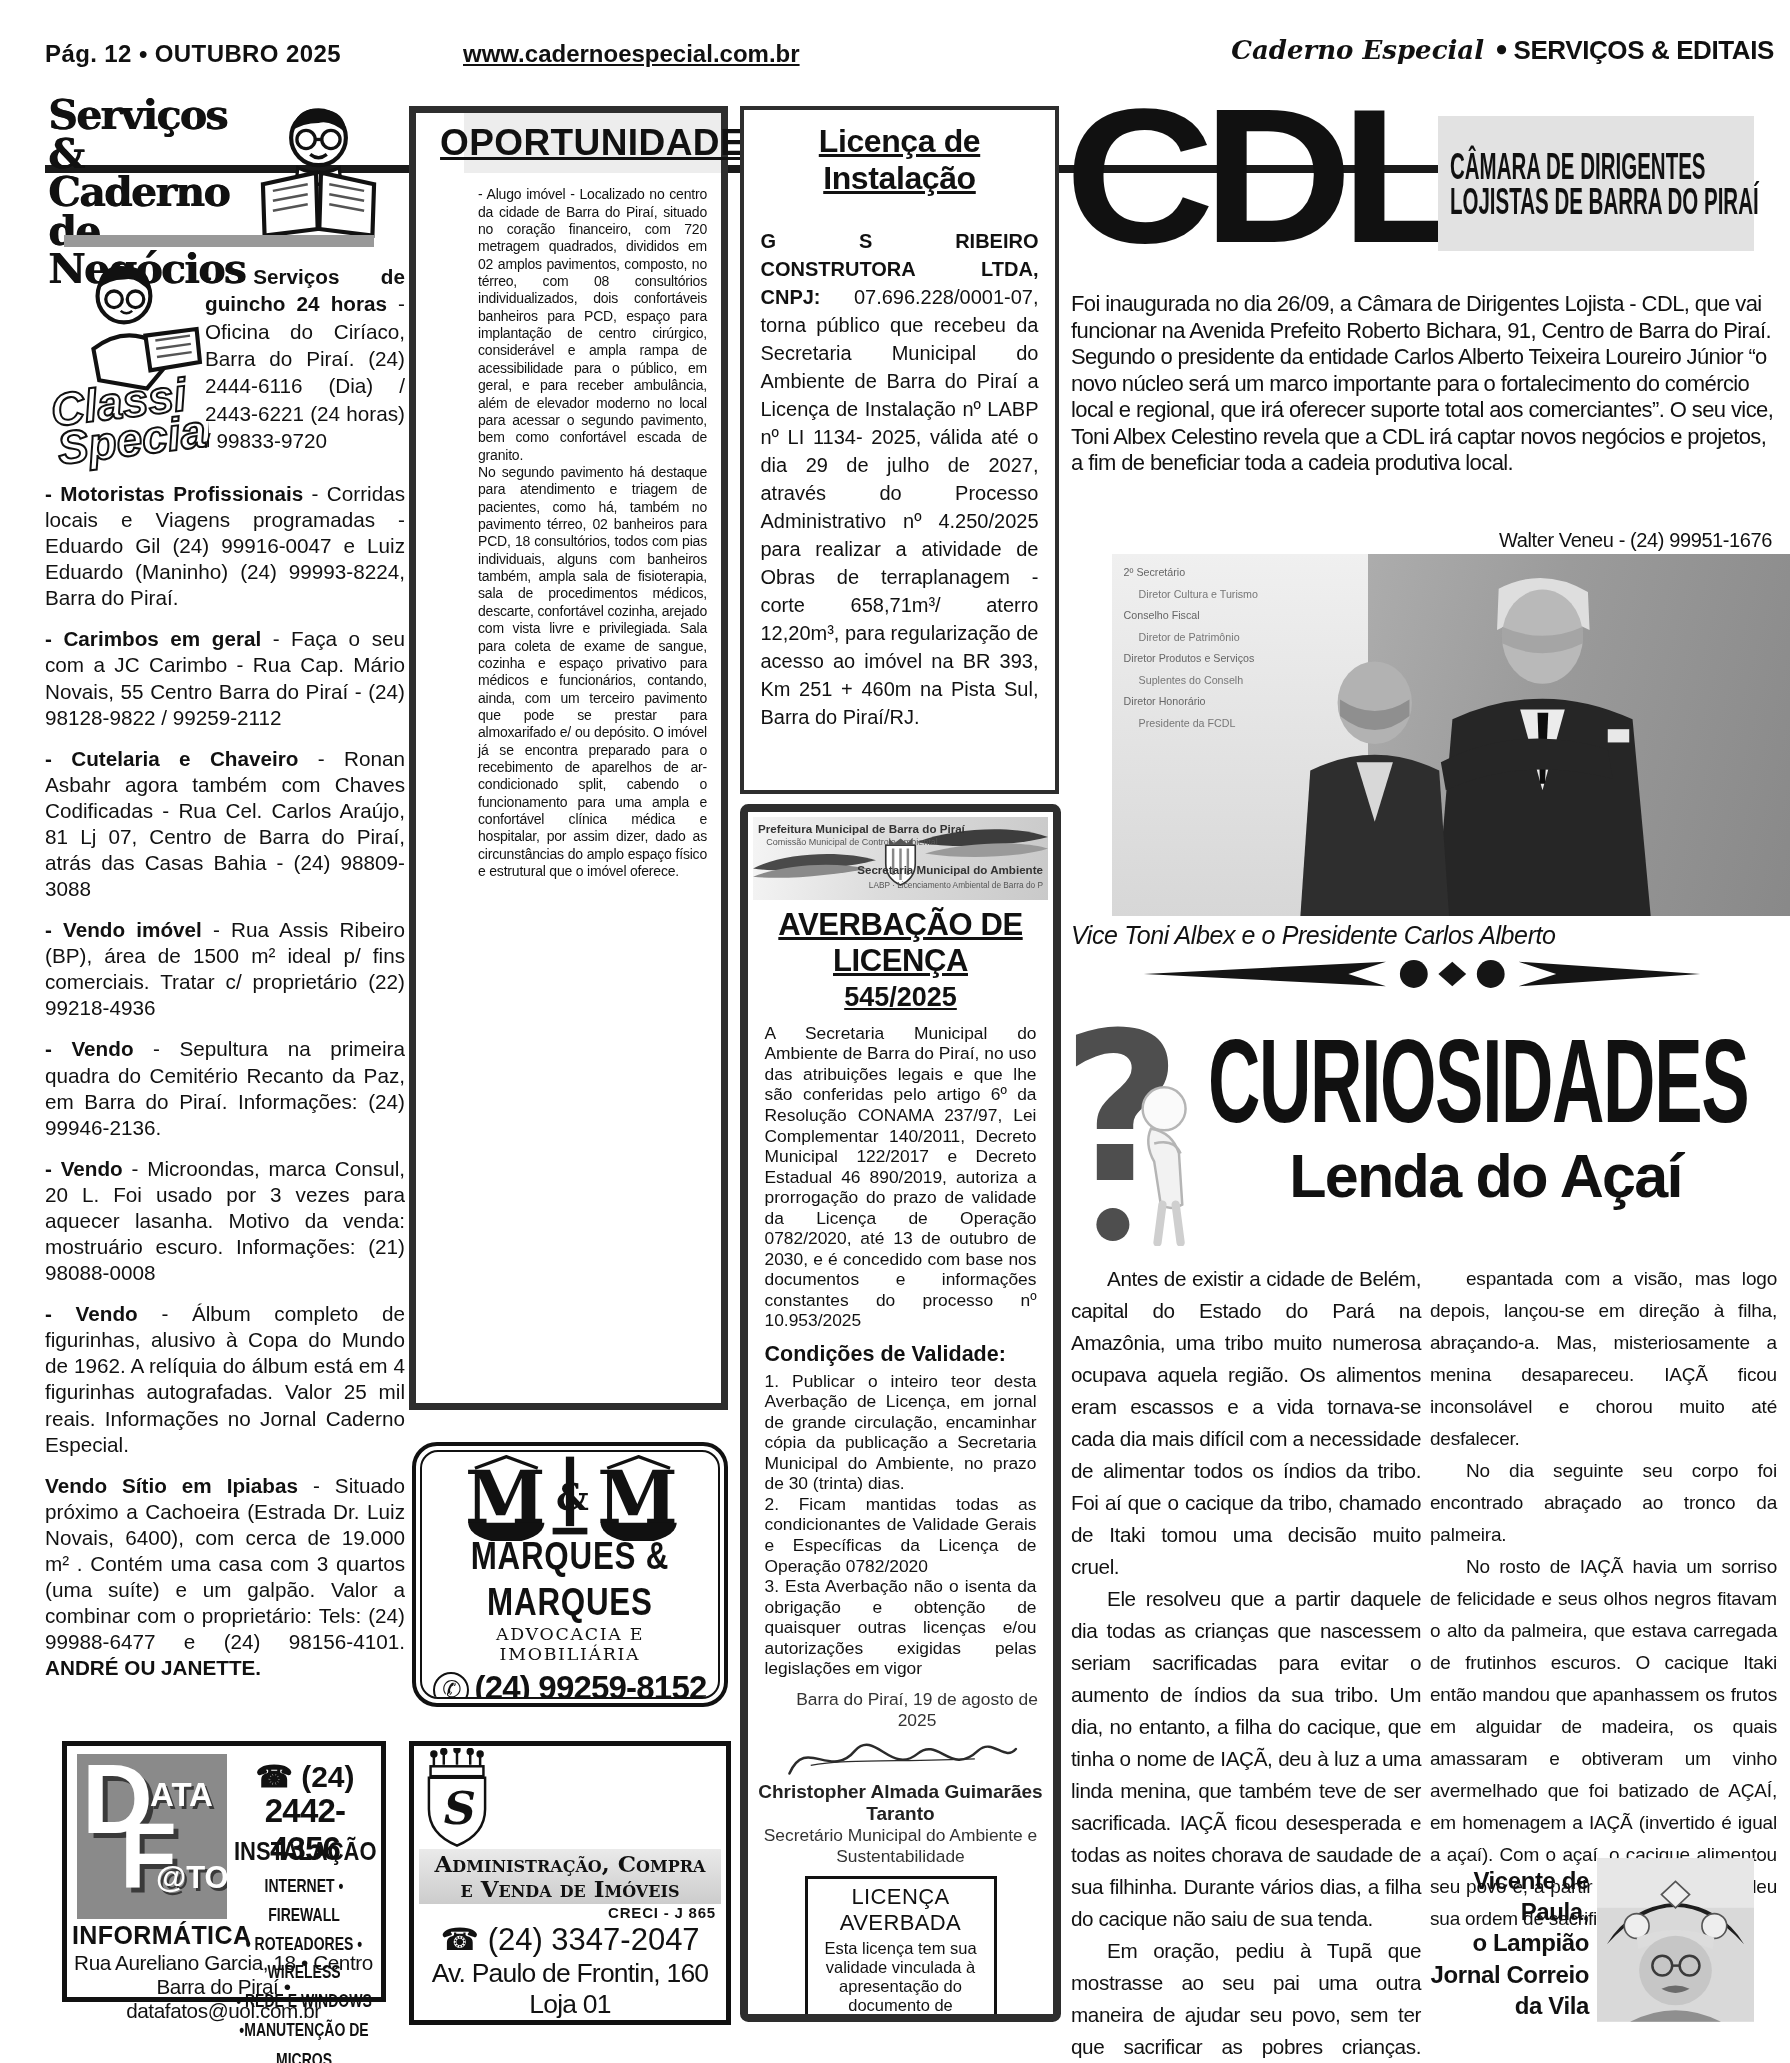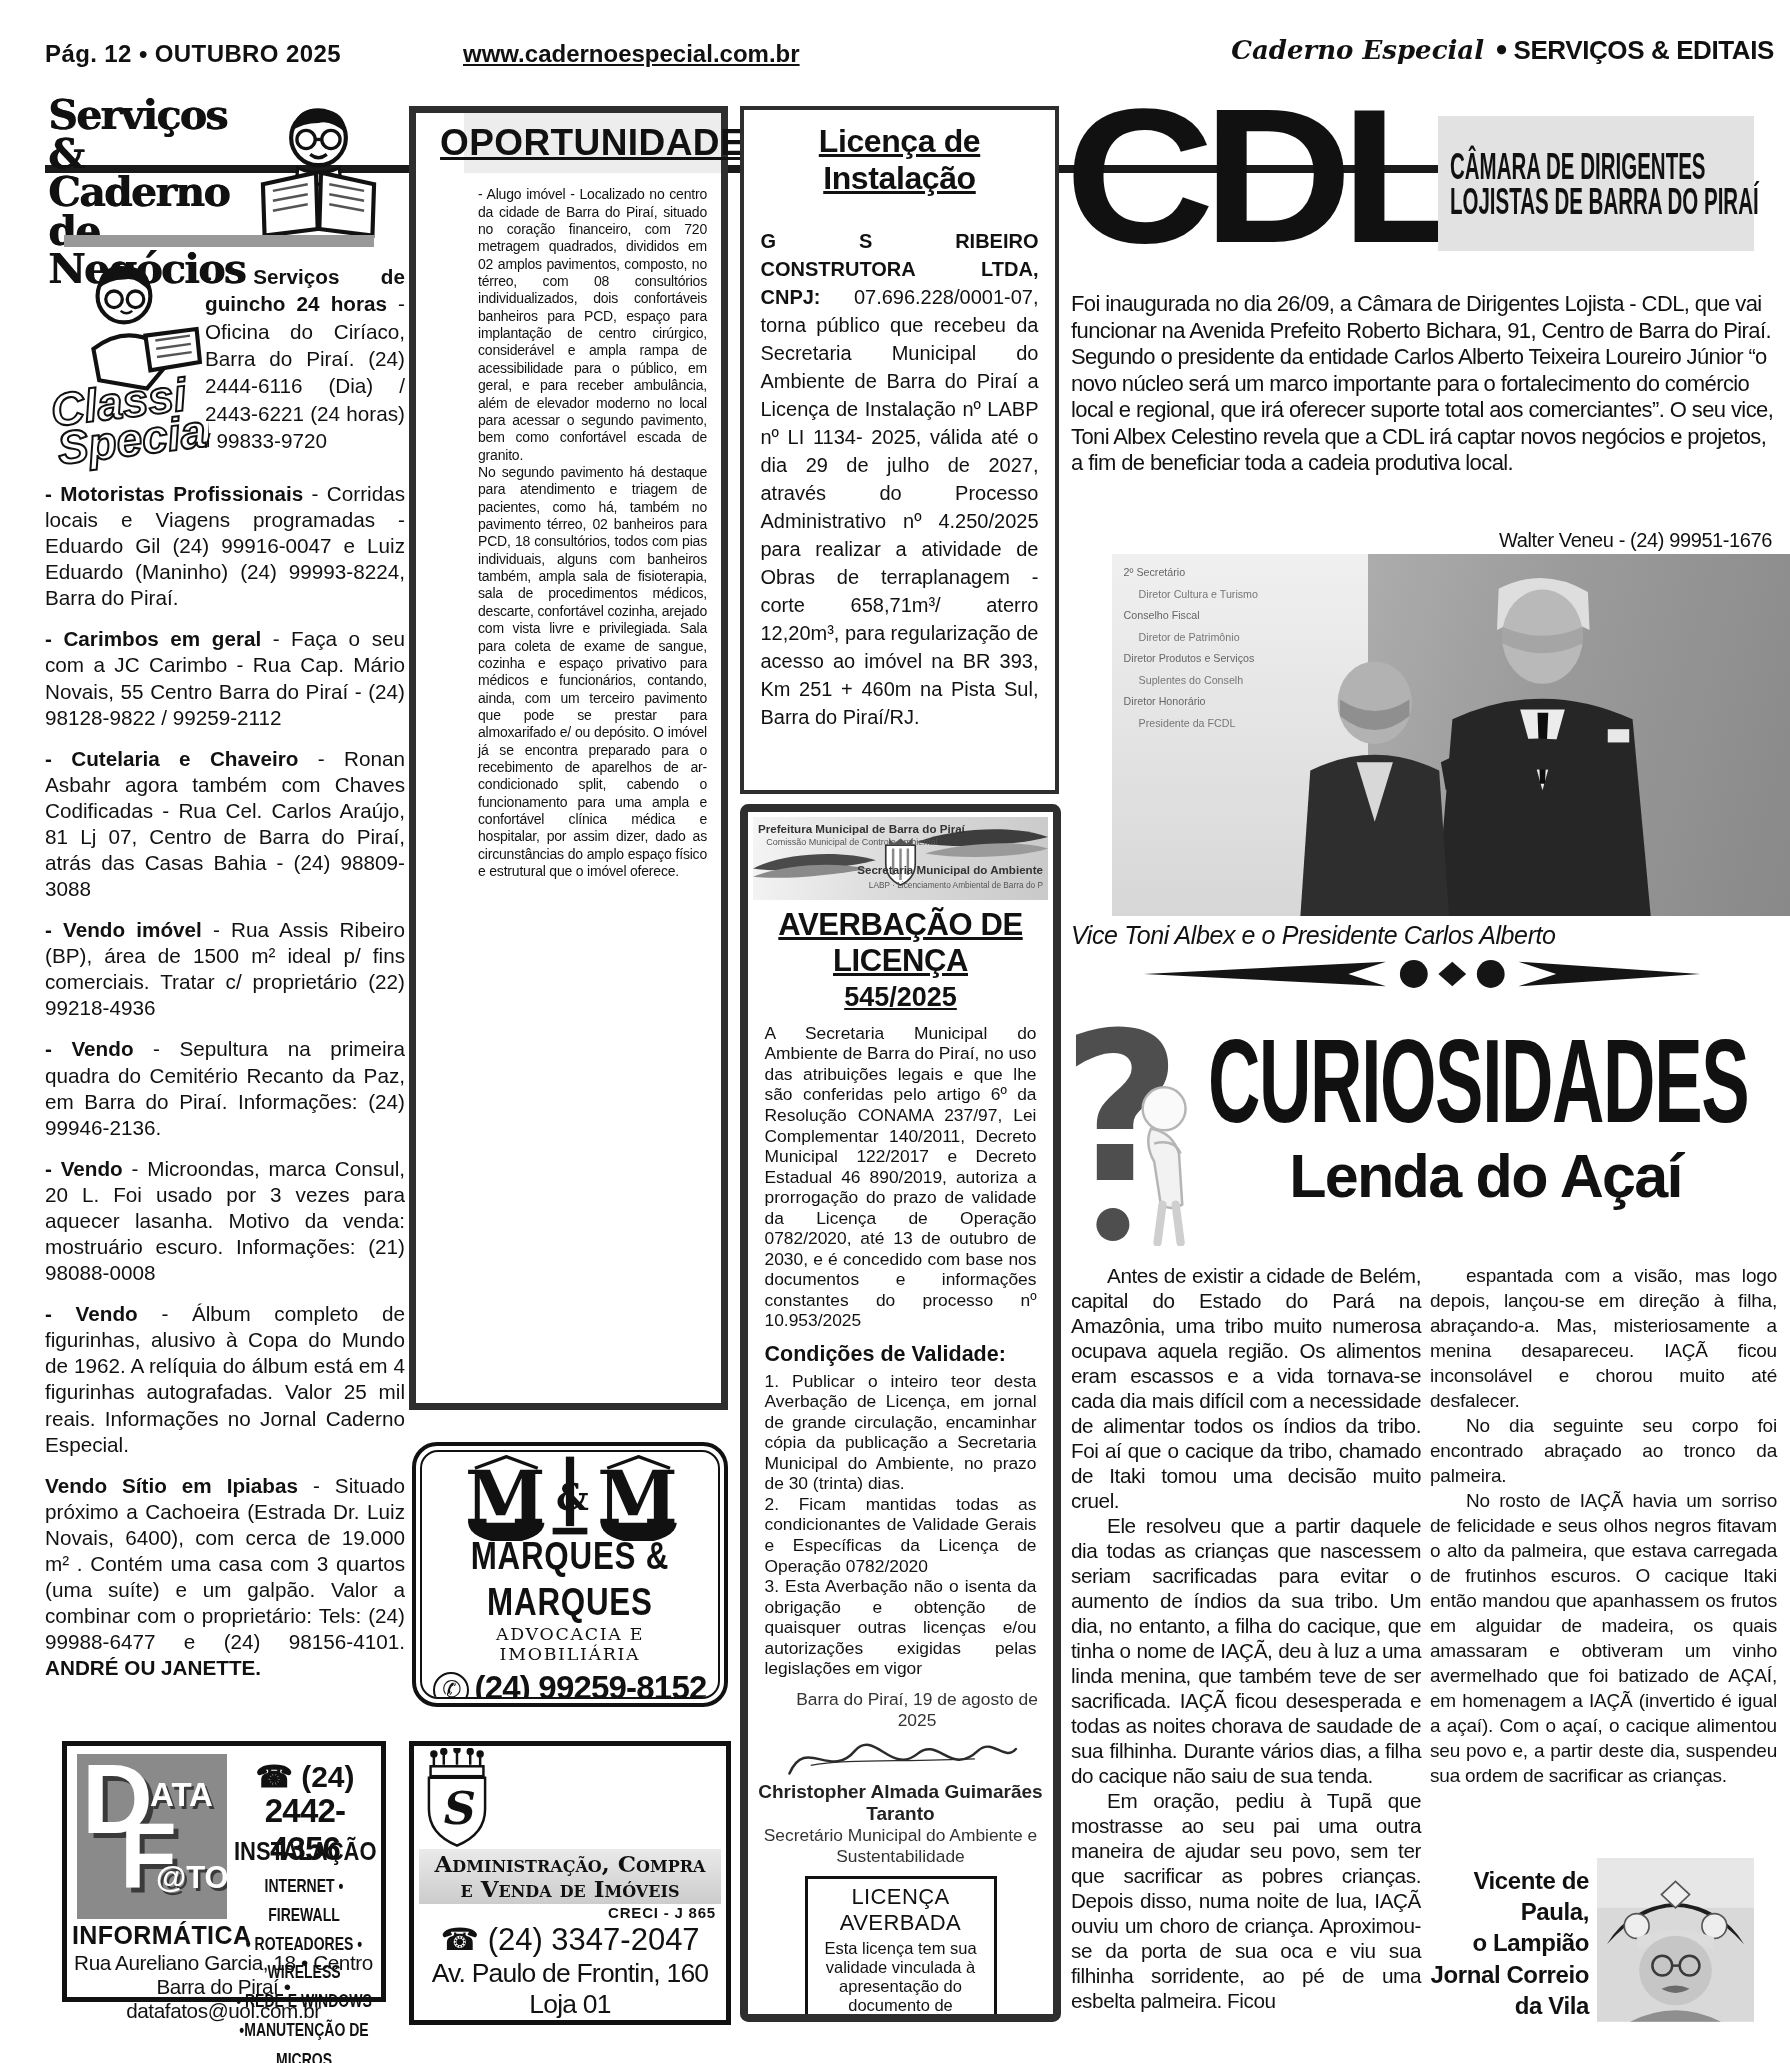--- a/index.html
+++ b/index.html
@@ -103,21 +103,21 @@
   .photo-doc div { font-size:10.7px; color:#666; line-height:21.5px; white-space:nowrap; }
   .photo-doc div:nth-child(even) { padding-left:15px; color:#777; }
   .cdl-caption { left:1071px; top:921px; font-size:25px; font-style:italic; letter-spacing:-0.4px; }
   .divider-svg { left:1141px; top:956px; }
 
   
   .q-svg { left:1065px; top:1008px; }
   .cur-title { left:1208px; top:1013px; font-size:93px; font-weight:800; letter-spacing:-1.7px; white-space:nowrap; transform:scale(0.78,1.28); transform-origin:left top; }
   .cur-sub { left:1208px; top:1141px; width:555px; text-align:center; font-size:61px; font-weight:bold; letter-spacing:-1.7px; }
   .story-col { top:1263px; text-align:justify; }
-  .story-col p { line-height:25px; text-indent:36px; margin:0; }
+  .story-col p { line-height:32px; text-indent:36px; margin:0; }
   .story-1 { left:1071px; width:350px; font-size:20.7px; letter-spacing:-0.4px; }
   .story-2 { left:1430px; width:347px; font-size:19px; letter-spacing:-0.2px; }
   .byline { left:1430px; top:1865px; width:159px; text-align:right; font-size:24px; font-weight:bold; line-height:1.3; letter-spacing:-0.4px; }
   .lampiao { left:1597px; top:1858px; }
 </style>
 </head>
 <body>
 
 <div class="page">
 

